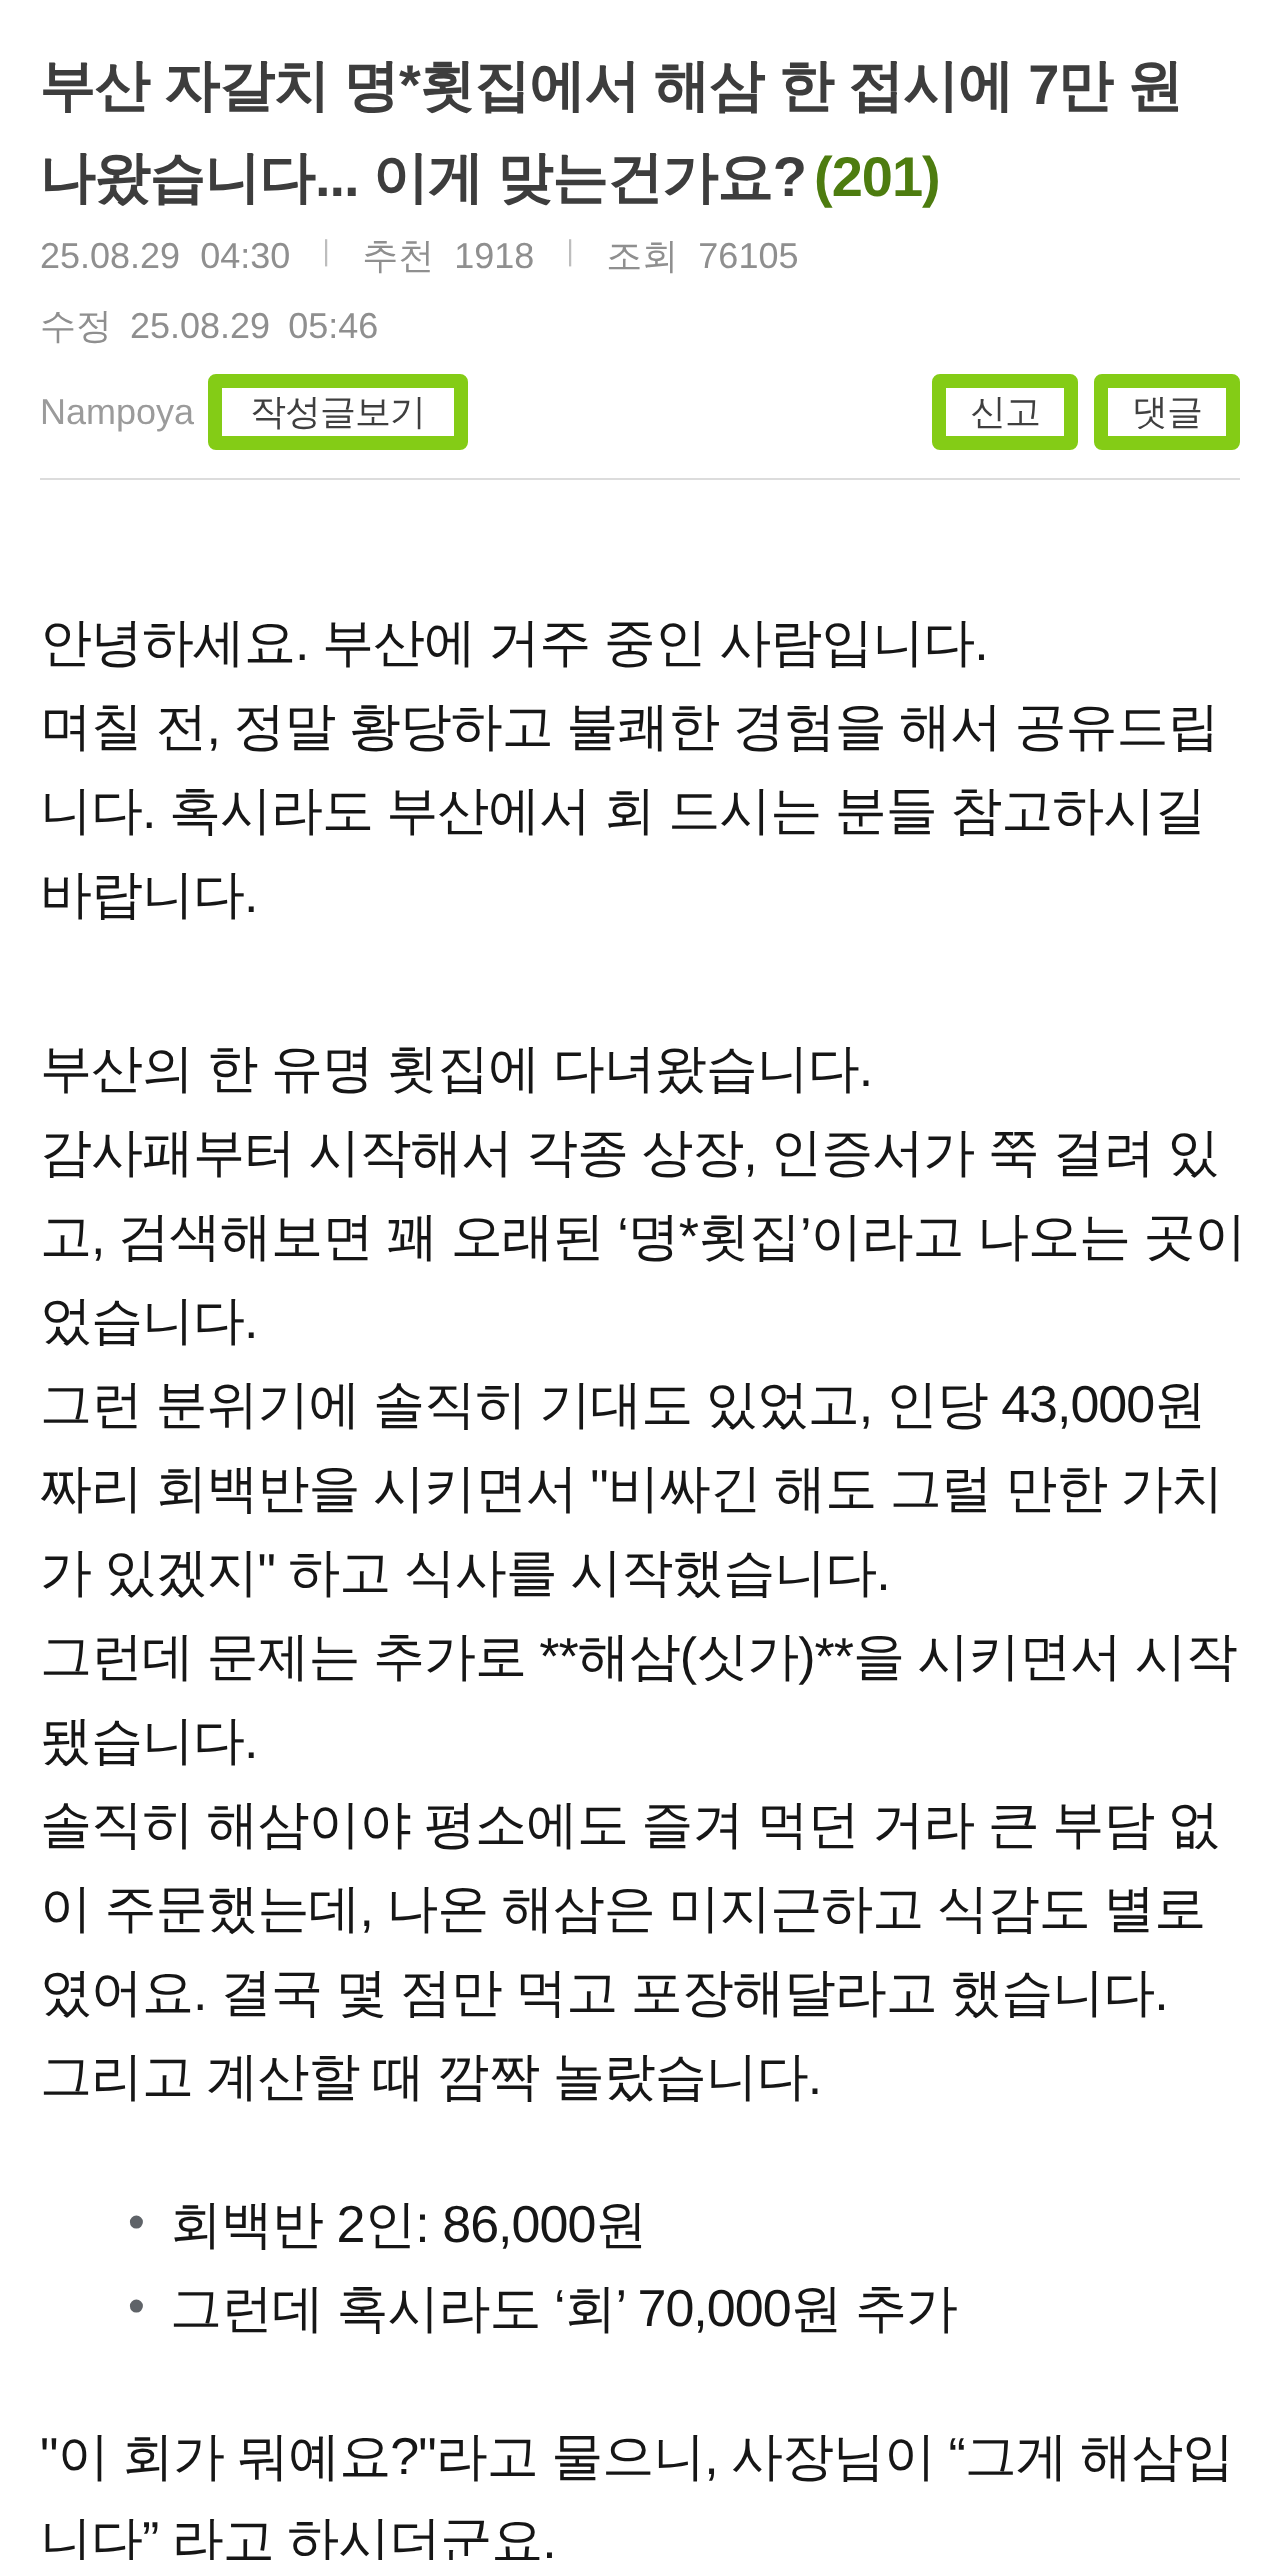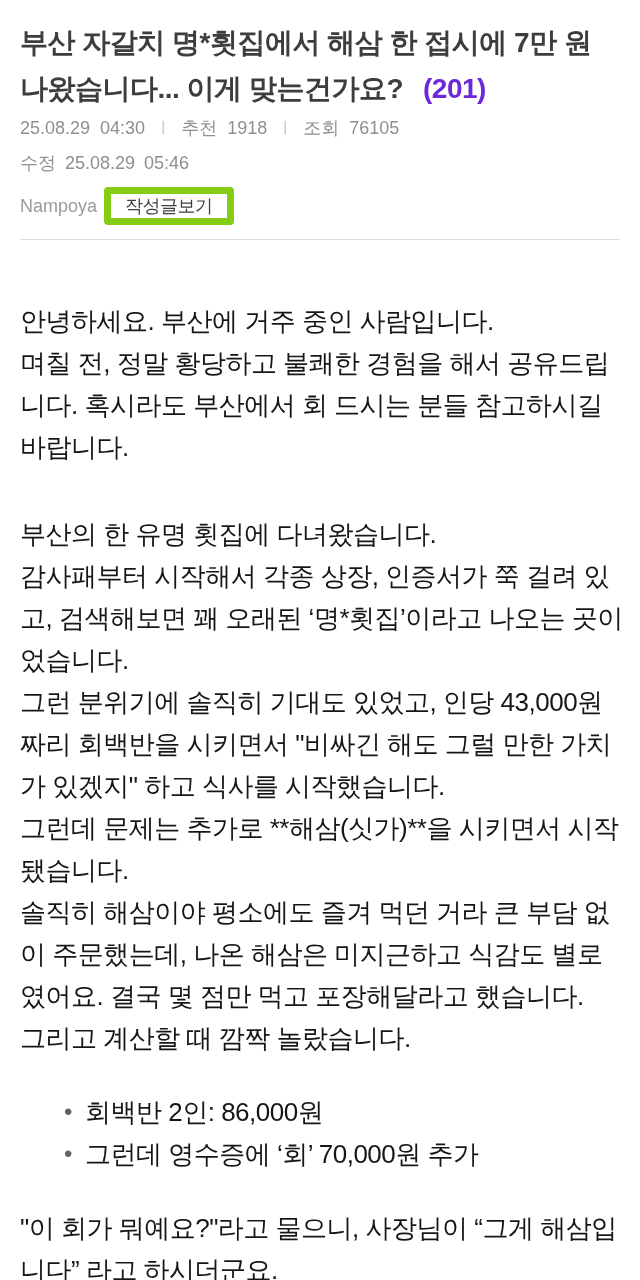--- a/index.html
+++ b/index.html
@@ -10,21 +10,21 @@
     color: #1b1b1b;
   }
   .page { width: 640px; height: 1280px; background: #ffffff; }
 
   
   .header { padding: 20px 20px 0 20px; }
   .title {
     font-size: 28px; font-weight: 700; line-height: 46px;
     color: #3d3d3d; letter-spacing: -0.5px;
   }
-  .title .count { color: #6d28d9; margin-left: 20px; }
+  .title .count { color: #4d7c0f; margin-left: 4px; }
   .meta-row {
     margin-top: 4px;
     display: flex; align-items: center; gap: 10px;
     font-size: 18px; color: #8f8f8f; line-height: 24px;
   }
   .meta-row .divider-char { color: #bdbdbd; font-size: 16px; }
   .edited-row {
     margin-top: 11px;
     display: flex; align-items: flex-end; gap: 9px;
     font-size: 18px; color: #8f8f8f; line-height: 24px;
@@ -87,20 +87,24 @@
     <div class="edited-row">
       <span>수정</span>
       <span>25.08.29</span>
       <span>05:46</span>
     </div>
 
     <div class="author-row">
       <span class="author-name">Nampoya</span>
       <button class="btn">작성글보기</button>
       <div class="spacer"></div>
+      <div class="right-btns">
+        <button class="btn">신고</button>
+        <button class="btn">댓글</button>
+      </div>
     </div>
 
     <hr class="header-divider">
   </header>
 
   <main class="content">
     <p>안녕하세요. 부산에 거주 중인 사람입니다.</p>
     <p>며칠 전, 정말 황당하고 불쾌한 경험을 해서 공유드립니다. 혹시라도 부산에서 회 드시는 분들 참고하시길 바랍니다.</p>
 
     <div class="gap-para"></div>
@@ -114,21 +118,21 @@
 
     <div class="gap-list"></div>
 
     <ul class="price-list">
       <li>
         <span class="dot">•</span>
         <span>회백반 2인: 86,000원</span>
       </li>
       <li>
         <span class="dot">•</span>
-        <span>그런데 영수증에 ‘회’ 70,000원 추가</span>
+        <span>그런데 혹시라도 ‘회’ 70,000원 추가</span>
       </li>
     </ul>
 
     <div class="gap-list"></div>
 
     <p>"이 회가 뭐예요?"라고 물으니, 사장님이 “그게 해삼입니다” 라고 하시더군요.</p>
   </main>
 
 </div>
 

